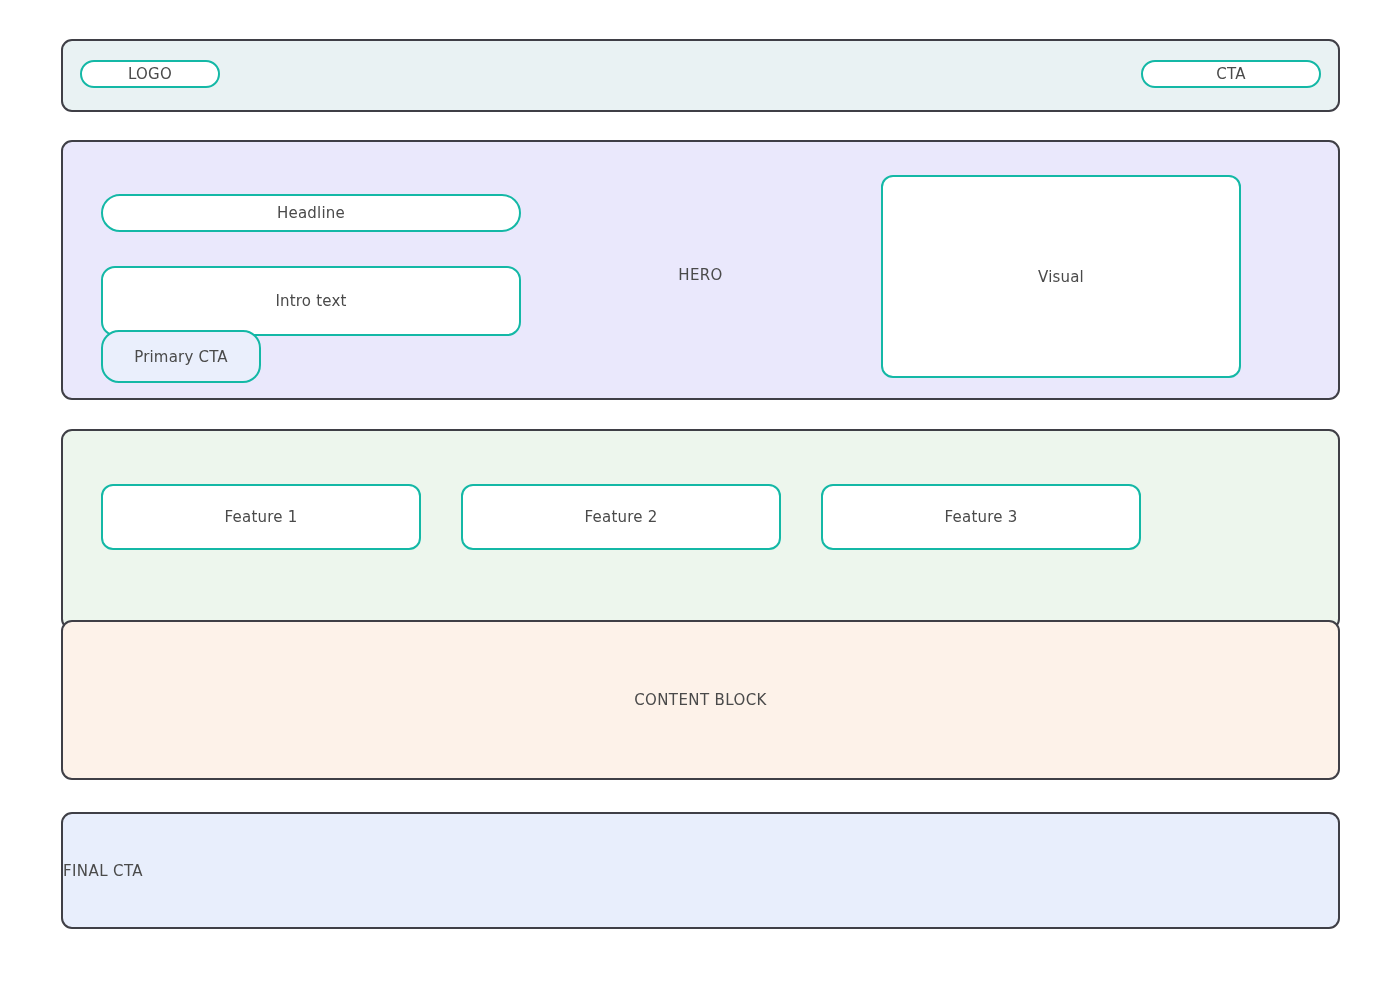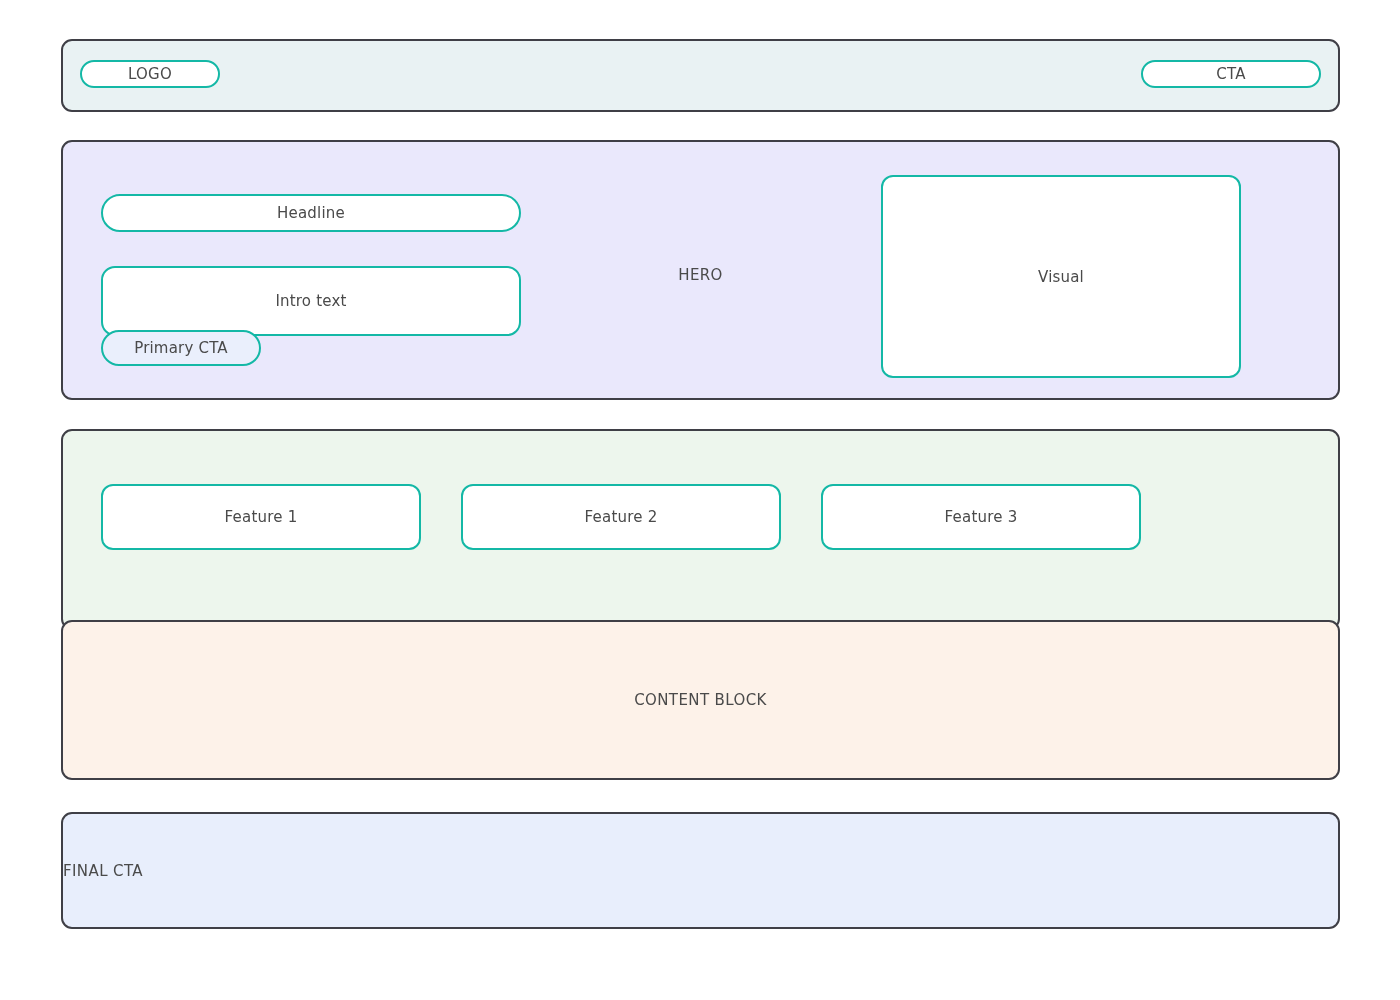--- a/index.html
+++ b/index.html
@@ -110,21 +110,21 @@
     width: 420px;
     height: 70px;
     border-radius: 14px;
     margin-top: 20px;
   }
   #hero-primary-cta {
     position: absolute;
     left: 38px;
     top: 188px;
     width: 160px;
-    height: 36px;
+    height: 53px;
     border-radius: 18px;
     background: #eaeffc;
   }
   #hero-section-label {
     position: absolute;
     left: 0;
     right: 0;
     top: 123px;
     text-align: center;
   }

